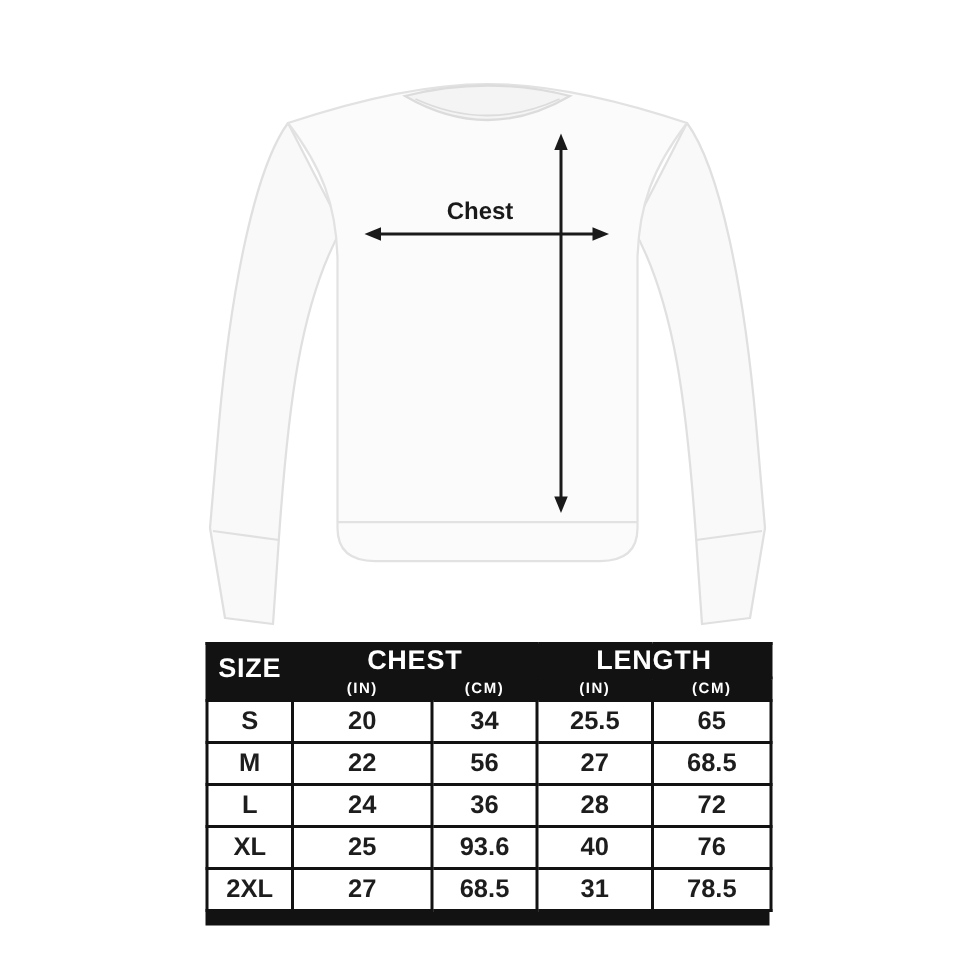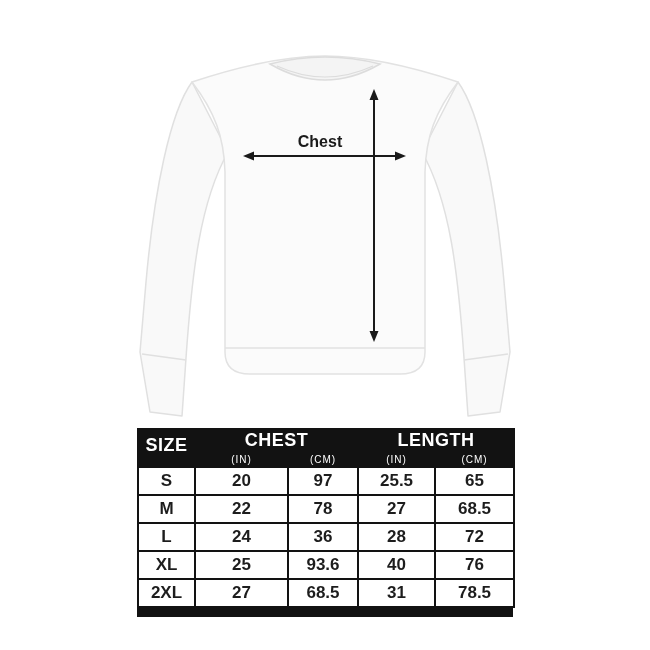--- a/index.html
+++ b/index.html
@@ -28,21 +28,21 @@
     border-collapse:collapse;width:376px;table-layout:fixed;
   }
   table.size-table th,table.size-table td{
     border:2px solid #121212;text-align:center;vertical-align:middle;padding:0;
   }
   table.size-table thead th{
     background:#121212;color:#ffffff;border-color:#121212;
   }
   .head-main th{font-size:18px;font-weight:bold;letter-spacing:0.5px;height:20px;padding-top:4px;}
   .head-main th.size-h{vertical-align:top;padding-top:5px;}
-  .head-sub th{font-size:10px;font-weight:normal;letter-spacing:1px;height:13px;padding-bottom:3px;}
+  .head-sub th{font-size:10px;font-weight:bold;letter-spacing:1px;height:13px;padding-bottom:3px;}
   table.size-table tbody td{
     font-size:17px;font-weight:bold;color:#1d1d1d;height:26px;background:#ffffff;
   }
   .bottom-bar{height:9px;background:#121212;}
   
   .footer-note{
     position:absolute;left:0;top:619px;width:650px;text-align:center;
     font-size:15px;color:#3c3c3c;letter-spacing:0.2px;
   }
 </style>
@@ -102,28 +102,28 @@
           <th>(IN)</th>
           <th>(CM)</th>
           <th>(IN)</th>
           <th>(CM)</th>
         </tr>
       </thead>
       <tbody>
         <tr style="height:27px;">
           <td>S</td>
           <td>20</td>
-          <td>97</td>
+          <td>34</td>
           <td>25.5</td>
           <td>65</td>
         </tr>
         <tr>
           <td>M</td>
           <td>22</td>
-          <td>78</td>
+          <td>56</td>
           <td>27</td>
           <td>68.5</td>
         </tr>
         <tr>
           <td>L</td>
           <td>24</td>
           <td>36</td>
           <td>28</td>
           <td>72</td>
         </tr>

